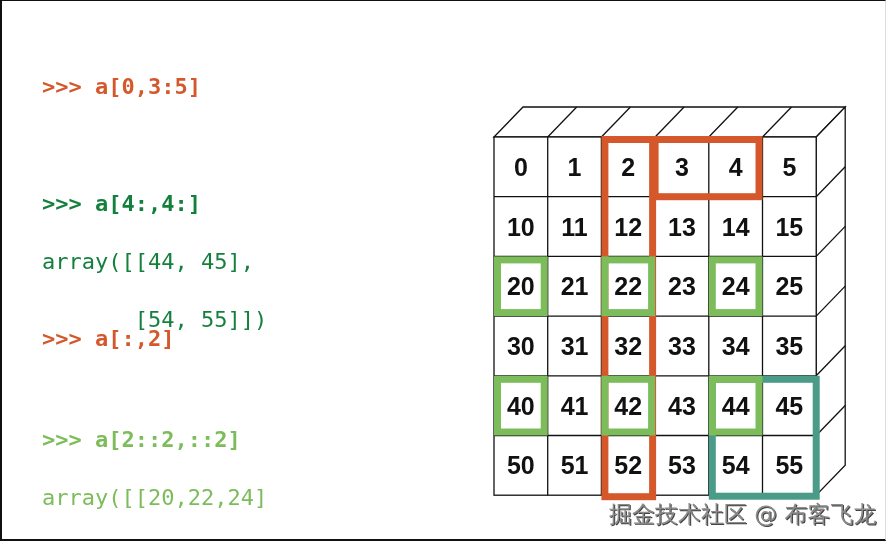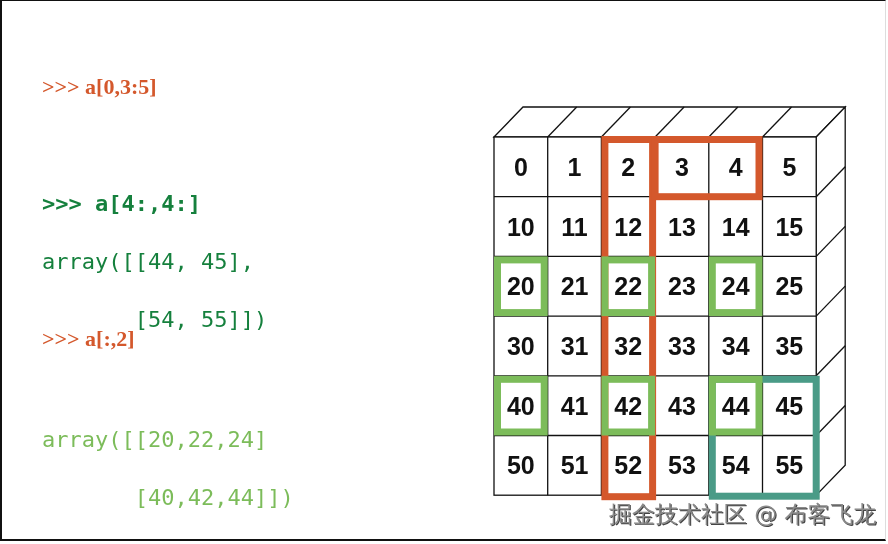--- a/index.html
+++ b/index.html
@@ -1,20 +1,20 @@
 <!DOCTYPE html>
 <html><head>
 <meta charset="utf-8">
 <style>
   html, body { margin: 0; padding: 0; background: #ffffff; }
   body { width: 888px; height: 544px; position: relative; overflow: hidden; font-family: "DejaVu Sans", sans-serif; }
   .frame { position: absolute; left: 0; top: 0; width: 886px; height: 541px; border-left: 2px solid #111; border-top: 1px solid #111; border-bottom: 2px solid #111; border-right: 1px solid #ddd; box-sizing: border-box; }
   .code { position: absolute; left: 42px; font-family: "DejaVu Sans Mono", monospace; font-size: 22px; line-height: 29px; white-space: pre; }
   .prompt { font-weight: bold; }
-  .orange { color: #d4582c; font-family: Liberation Serif, serif; }
+  .orange { color: #d4582c; }
   .teal { color: #15803d; }
   .green { color: #7cbc5a; }
   #b1 { top: 43px; }
   #b2 { top: 160px; }
   #b3 { top: 295px; }
   #b4 { top: 396px; }
   svg { position: absolute; left: 0; top: 0; }
   .num { font-family: "Liberation Sans", sans-serif; font-weight: bold; font-size: 25px; fill: #111; }
   .wm { position: absolute; left: 586px; top: 499px; font-size: 23px; color: #8a8a8a; text-shadow: 1px 1px 0 #444, -1px 0 0 #fff; letter-spacing: 0px; font-family: "DejaVu Sans", sans-serif; margin-left: 23px; }
 </style>
@@ -31,20 +31,21 @@
 <div class="prompt teal">&gt;&gt;&gt; a[4:,4:]</div>
 <div class="teal">array([[44, 45],</div>
 <div class="teal">       [54, 55]])</div>
 </div>
 
 <div class="code" id="b3">
 <div class="prompt orange">&gt;&gt;&gt; a[:,2]</div>
 </div>
 
 <div class="code" id="b4">
+<div class="prompt green">&gt;&gt;&gt; a[2::2,::2]</div>
 <div class="green">array([[20,22,24]</div>
 <div class="green">       [40,42,44]])</div>
 </div>
 
 <svg id="grid-svg" width="888" height="544">
     <polygon points="494,137 523,107 845.2,107 816.2,137" fill="#fff" stroke="#111111" stroke-width="1.3"></polygon>
     <line x1="547.7" y1="137" x2="576.7" y2="107" stroke="#111111" stroke-width="1.3"></line>
     <line x1="601.4" y1="137" x2="630.4" y2="107" stroke="#111111" stroke-width="1.3"></line>
     <line x1="655.1" y1="137" x2="684.1" y2="107" stroke="#111111" stroke-width="1.3"></line>
     <line x1="708.8" y1="137" x2="737.8" y2="107" stroke="#111111" stroke-width="1.3"></line>

